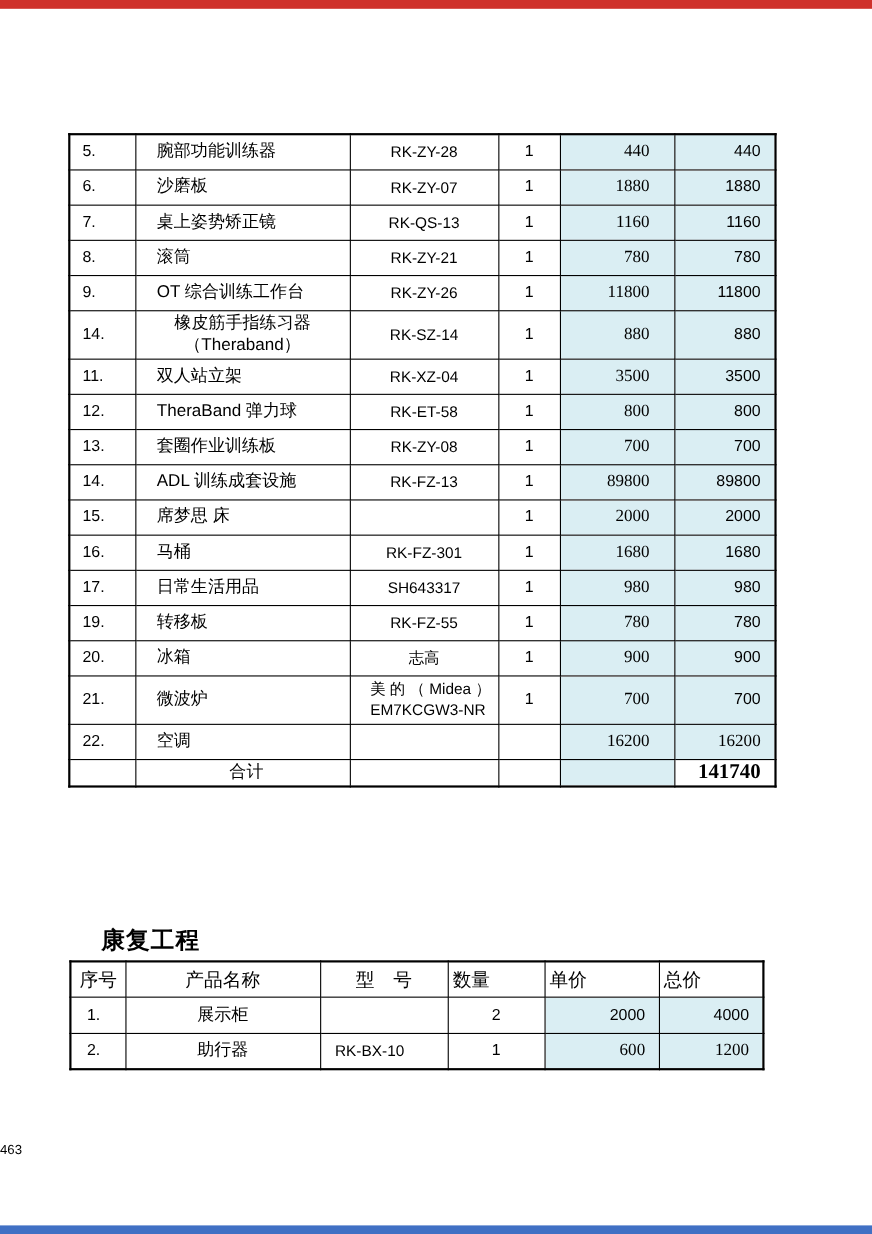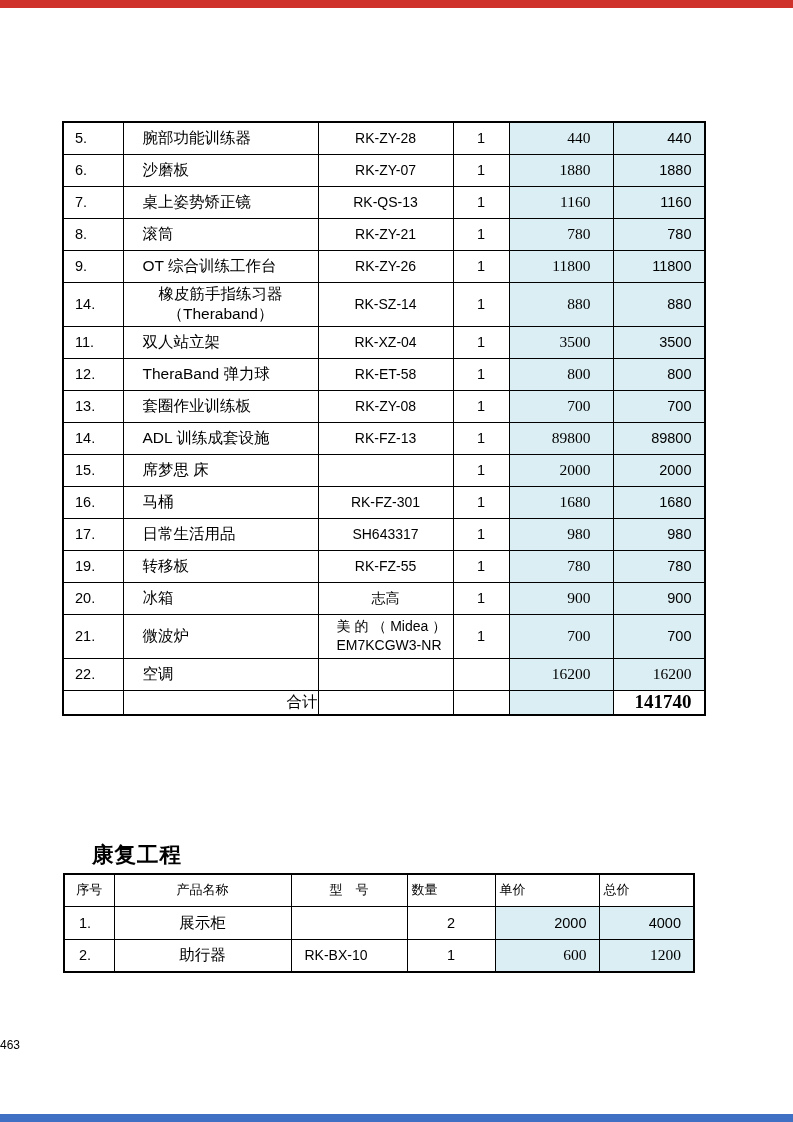--- a/index.html
+++ b/index.html
@@ -31,27 +31,27 @@
   td.c-model { text-align:center; font-size:14px; line-height:19px; }
   td.c-model.left { text-align:left; padding-left:18px; }
   td.c-qty   { text-align:center; font-size:14.5px; }
   td.c-unit  {
     text-align:right; padding-right:22px; background:var(--highlight,#DAEEF3);
     font-family:"Liberation Serif", serif; font-size:15.5px;
   }
   td.c-total { text-align:right; padding-right:12px; background:var(--highlight,#DAEEF3); font-size:14.5px; }
   td.c-total.serif { font-family:"Liberation Serif", serif; font-size:15.5px; }
 
-  #table1 td.footer-label { text-align:right; padding-left:85px; font-size:15.5px; }
+  #table1 td.footer-label { text-align:left; padding-left:85px; font-size:15.5px; }
   #table1 td.grand-total {
     background:#ffffff; text-align:left; padding-left:21px;
     font-family:"Liberation Serif", serif; font-weight:bold; font-size:19px;
   }
 
-  #table2 th { font-weight:normal; font-size:13px; background:#fff; }
+  #table2 th { font-weight:normal; font-size:17px; background:#fff; }
   #table2 th.h-center { text-align:center; }
   #table2 th.h-left { text-align:left; padding-left:4px; }
   #table2 td.c-no { padding-left:14px; }
   #table2 td.c-name { text-align:center; padding-left:0; }
   #table2 td.c-model { text-align:left; padding-left:13px; }
   #table2 td.c-unit { font-family:"Liberation Sans", sans-serif; font-size:14.5px; padding-right:12px; }
   #table2 td.c-unit.serif, #table2 td.c-total.serif { font-family:"Liberation Serif", serif; font-size:15.5px; }
 
   .section-title {
     position:absolute; left:92px; top:840px;

